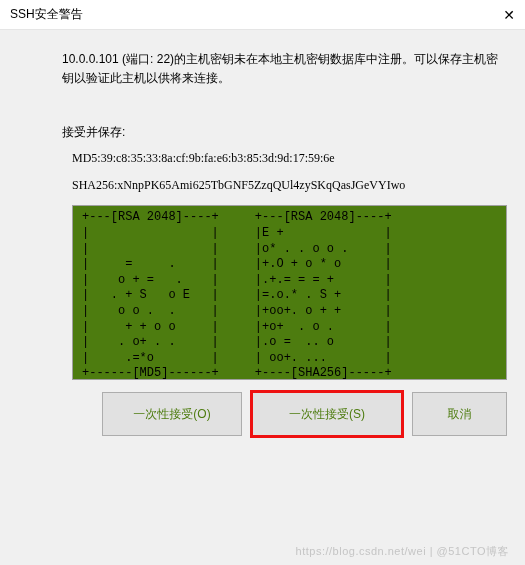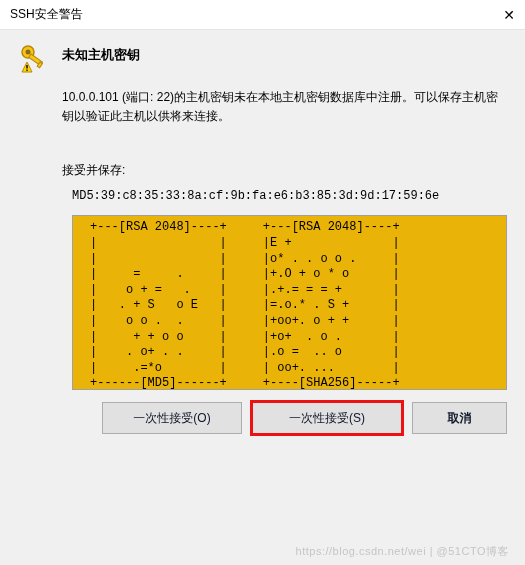--- a/index.html
+++ b/index.html
@@ -66,28 +66,28 @@
     }
     .section-label {
       font-size: 12px;
       margin-bottom: 10px;
       margin-left: 44px;
     }
     .fingerprint {
       font-size: 12px;
       margin-left: 54px;
       margin-bottom: 12px;
-      font-family: Liberation Mono, monospace;
+      font-family: Liberation Serif, serif;
     }
     .ascii-box {
       margin-left: 54px;
       margin-right: 0;
       border: 1px solid #a0a0a0;
-      background: #eab308;
-      padding: 4px 17px;
+      background: #4d7c0f;
+      padding: 4px 9px;
       font-family: Consolas, "Courier New", monospace;
       font-size: 12px;
       line-height: 1.3;
       white-space: pre;
       height: 175px;
       overflow: auto;
     }
     .prompt {
       margin-left: 44px;
       font-size: 12px;
@@ -95,81 +95,65 @@
       margin-bottom: 18px;
     }
     .buttons {
       display: flex;
       gap: 10px;
       padding: 0 18px 12px 60px;
       justify-content: flex-end;
     }
     .btn {
       min-width: 125px;
-      height: 32px;
+      height: 44px;
       background: #e1e1e1;
       border: 1px solid #adadad;
       font-size: 12px;
       font-family: inherit;
       cursor: pointer;
-      color: #0f172a;
+      color: #4d7c0f;
     }
     .btn-accept-once {
       min-width: 140px;
     }
     .btn-accept-save {
       min-width: 150px;
       outline: 3px solid #e11;
       outline-offset: -1px;
     }
     .btn-cancel {
       min-width: 95px;
-      font-weight: bold;
     }
     .watermark {
       position: absolute;
       right: 16px;
       bottom: 6px;
       font-size: 11px;
       color: #c5c5c5;
       pointer-events: none;
       letter-spacing: 0.5px;
     }
   </style>
 </head>
 <body>
 
 <div class="titlebar">
   <span class="titlebar-title">SSH安全警告</span>
   <span class="titlebar-close">✕</span>
 </div>
 
 <div class="content">
-  <div class="header">
-    <div class="icon-wrap">
-      <span class="key-icon">
-        <svg viewBox="0 0 32 32">
-          <circle cx="10" cy="10" r="6" fill="#f5c518" stroke="#b8860b" stroke-width="1.5"></circle>
-          <circle cx="10" cy="10" r="2.5" fill="#8b6914"></circle>
-          <rect x="13" y="12" width="14" height="4" fill="#f5c518" stroke="#b8860b" stroke-width="1" transform="rotate(35 13 12)"></rect>
-          <rect x="22" y="20" width="3" height="5" fill="#f5c518" stroke="#b8860b" stroke-width="1" transform="rotate(35 22 20)"></rect>
-          <polygon points="4,30 14,30 9,20" fill="#ffd700" stroke="#b8860b" stroke-width="1"></polygon>
-          <rect x="8.3" y="23" width="1.4" height="3.5" fill="#000"></rect>
-          <rect x="8.3" y="27.5" width="1.4" height="1.4" fill="#000"></rect>
-        </svg>
-      </span>
-    </div>
-    <div class="heading">未知主机密钥</div>
-  </div>
 
   <div class="message">10.0.0.101 (端口: 22)的主机密钥未在本地主机密钥数据库中注册。可以保存主机密钥以验证此主机以供将来连接。</div>
 
   <div class="section-label">接受并保存:</div>
 
   <div class="fingerprint">MD5:39:c8:35:33:8a:cf:9b:fa:e6:b3:85:3d:9d:17:59:6e</div>
+  <div class="fingerprint">SHA256:xNnpPK65Ami625TbGNF5ZzqQUl4zySKqQasJGeVYIwo</div>
 
   <div class="ascii-box">+---[RSA 2048]----+     +---[RSA 2048]----+
 |                 |     |E +              |
 |                 |     |o* . . o o .     |
 |     =     .     |     |+.O + o * o      |
 |    o + =   .    |     |.+.= = = +       |
 |   . + S   o E   |     |=.o.* . S +      |
 |    o o .  .     |     |+oo+. o + +      |
 |     + + o o     |     |+o+  . o .       |
 |    . o+ . .     |     |.o =  .. o       |

